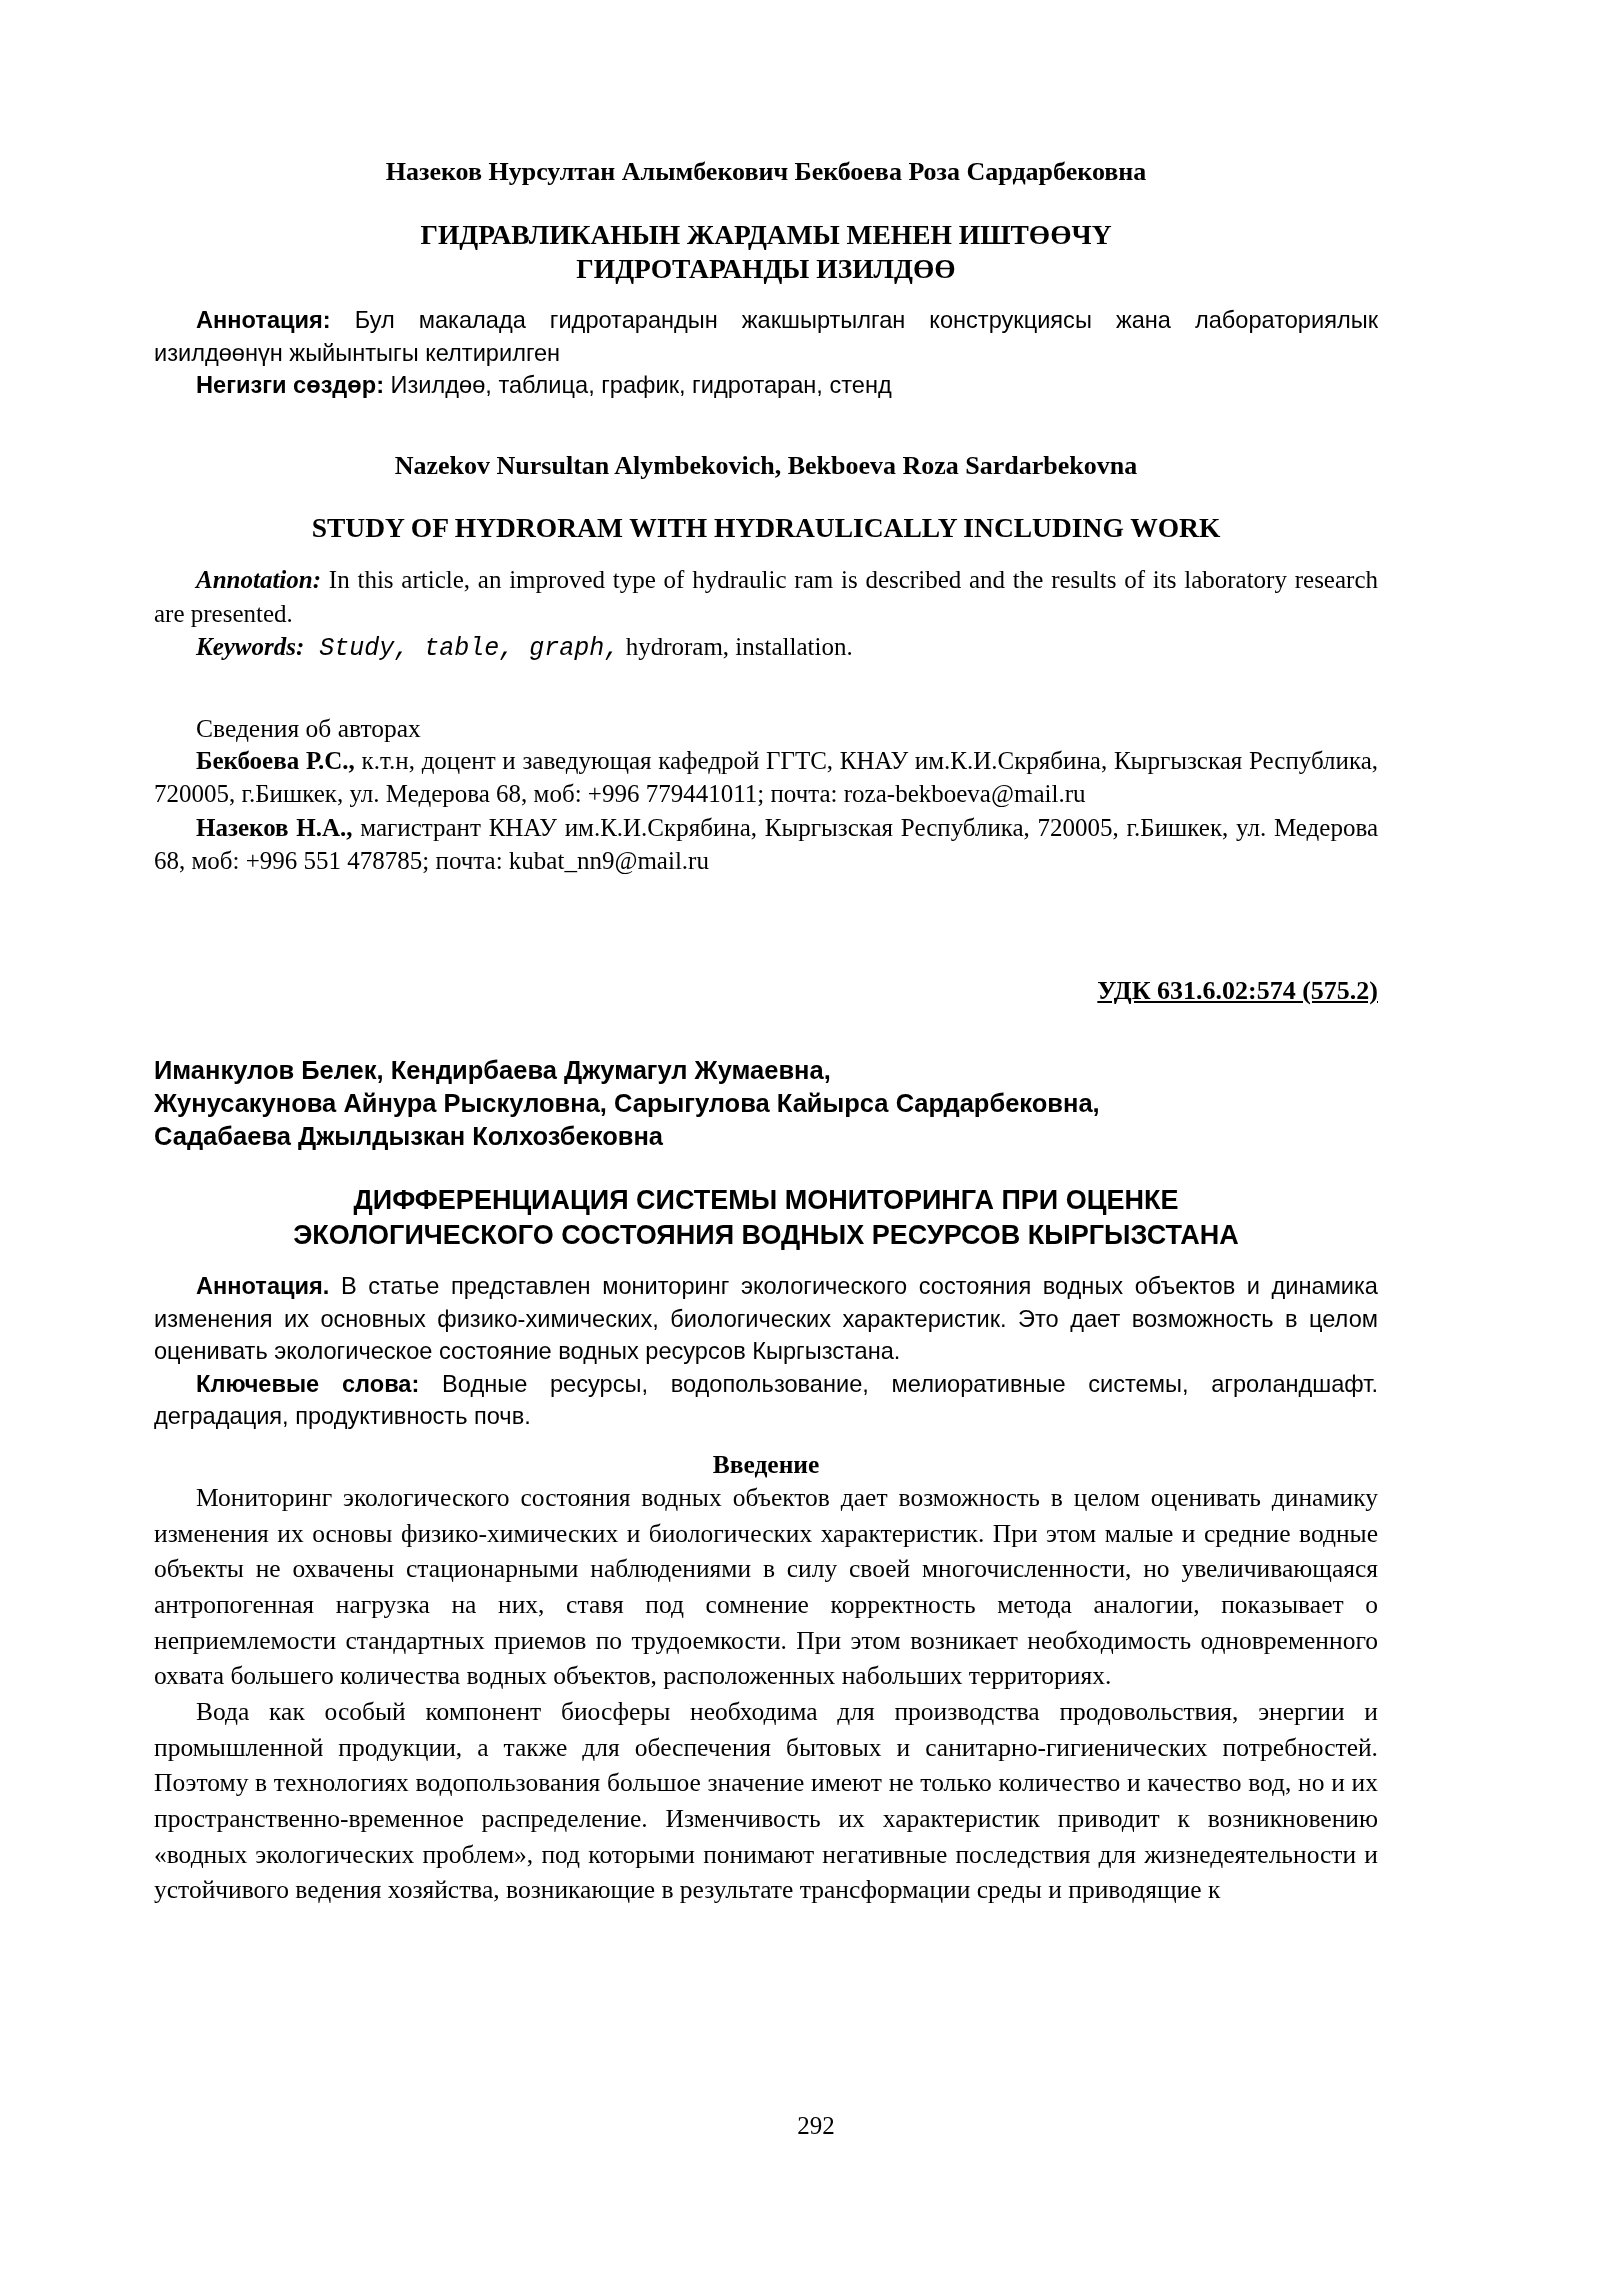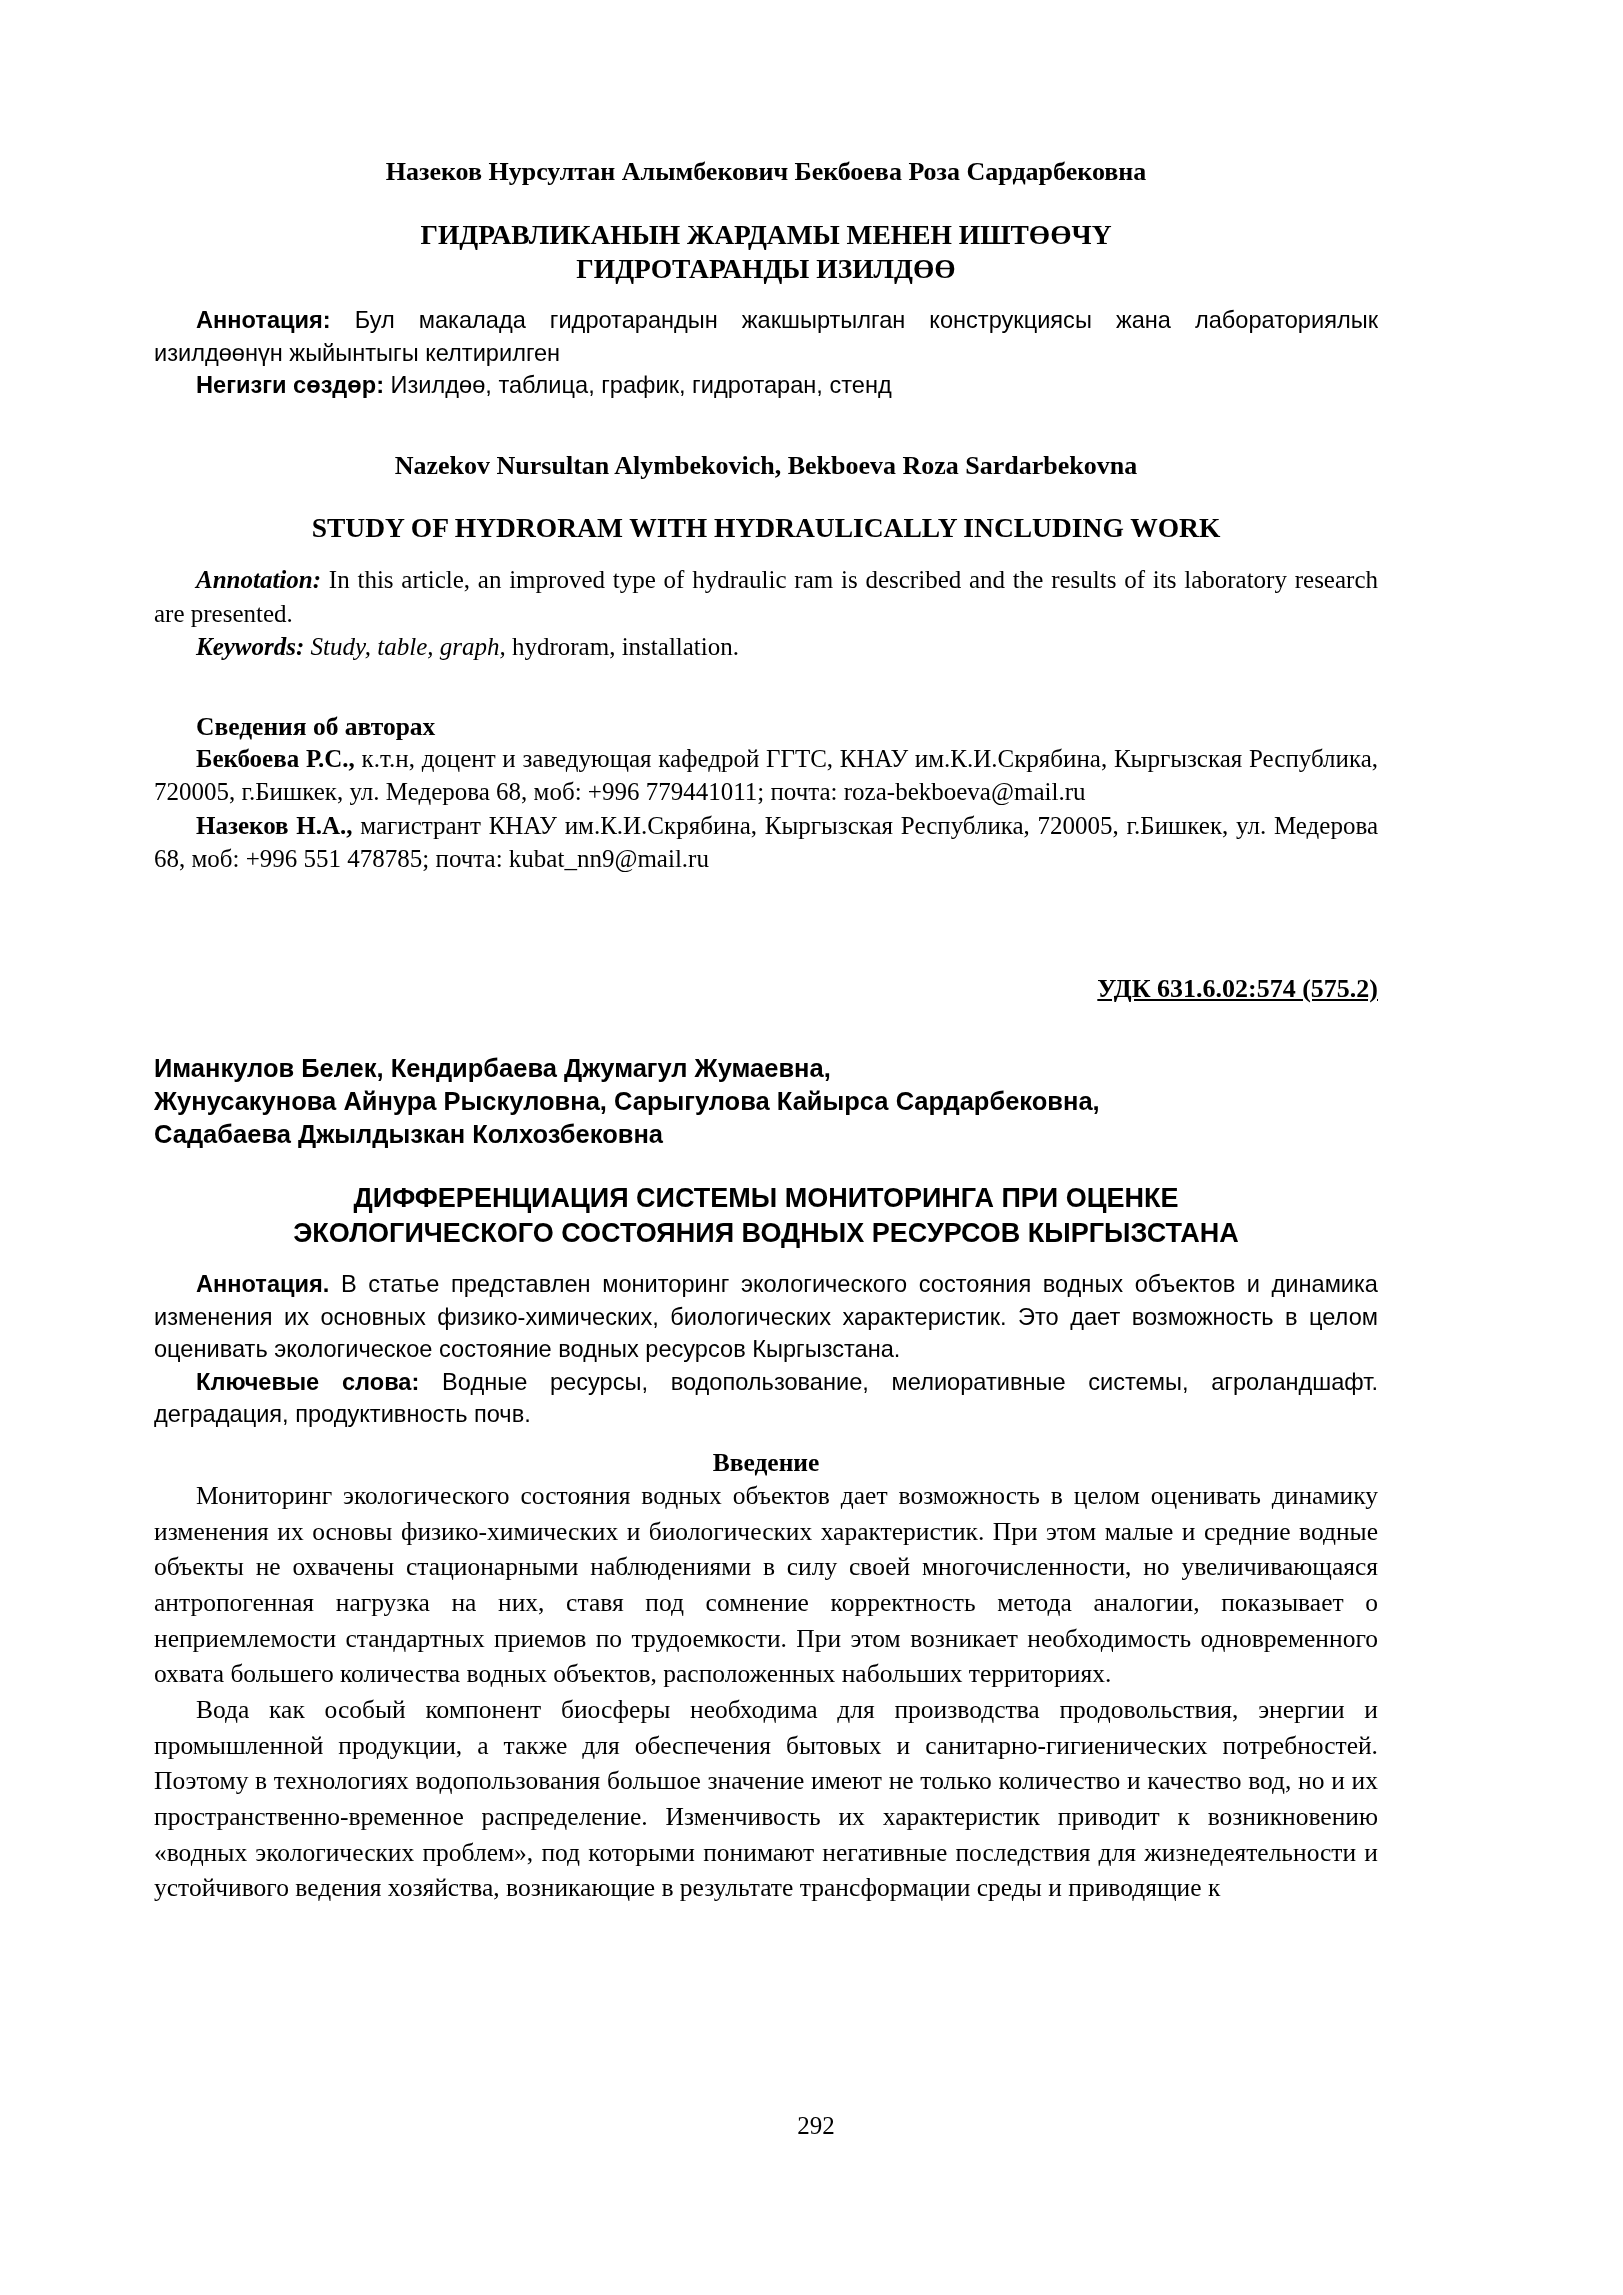--- a/index.html
+++ b/index.html
@@ -19,21 +19,21 @@
     color: #000000;
     padding-left: 9px;
   }
   .content {
     position: absolute;
     left: 154px;
     top: 156px;
     width: 1224px;
   }
   .b            { font-weight: bold; }
-  .i            { font-style: italic; }
+  .i            { font-style: italic; font-family: Liberation Mono, monospace; }
   .bi           { font-weight: bold; font-style: italic; }
 
   .authors-line {
     font-size: 26px;
     font-weight: bold;
     line-height: 1.22;
     text-align: center;
   }
   .art-title {
     font-size: 27.5px;
@@ -75,21 +75,21 @@
   }
 
   .sec-head {
     font-size: 25.5px;
     font-weight: bold;
     text-align: center;
     margin: 0;
   }
   .info-head {
     font-size: 25.5px;
-    font-weight: bold;
+    font-weight: normal;
     text-align: left;
     margin: 0;
     text-indent: 42px;
   }
   .udk {
     font-size: 26px;
     font-weight: bold;
     text-align: right;
     margin: 0;
     text-decoration: underline;

